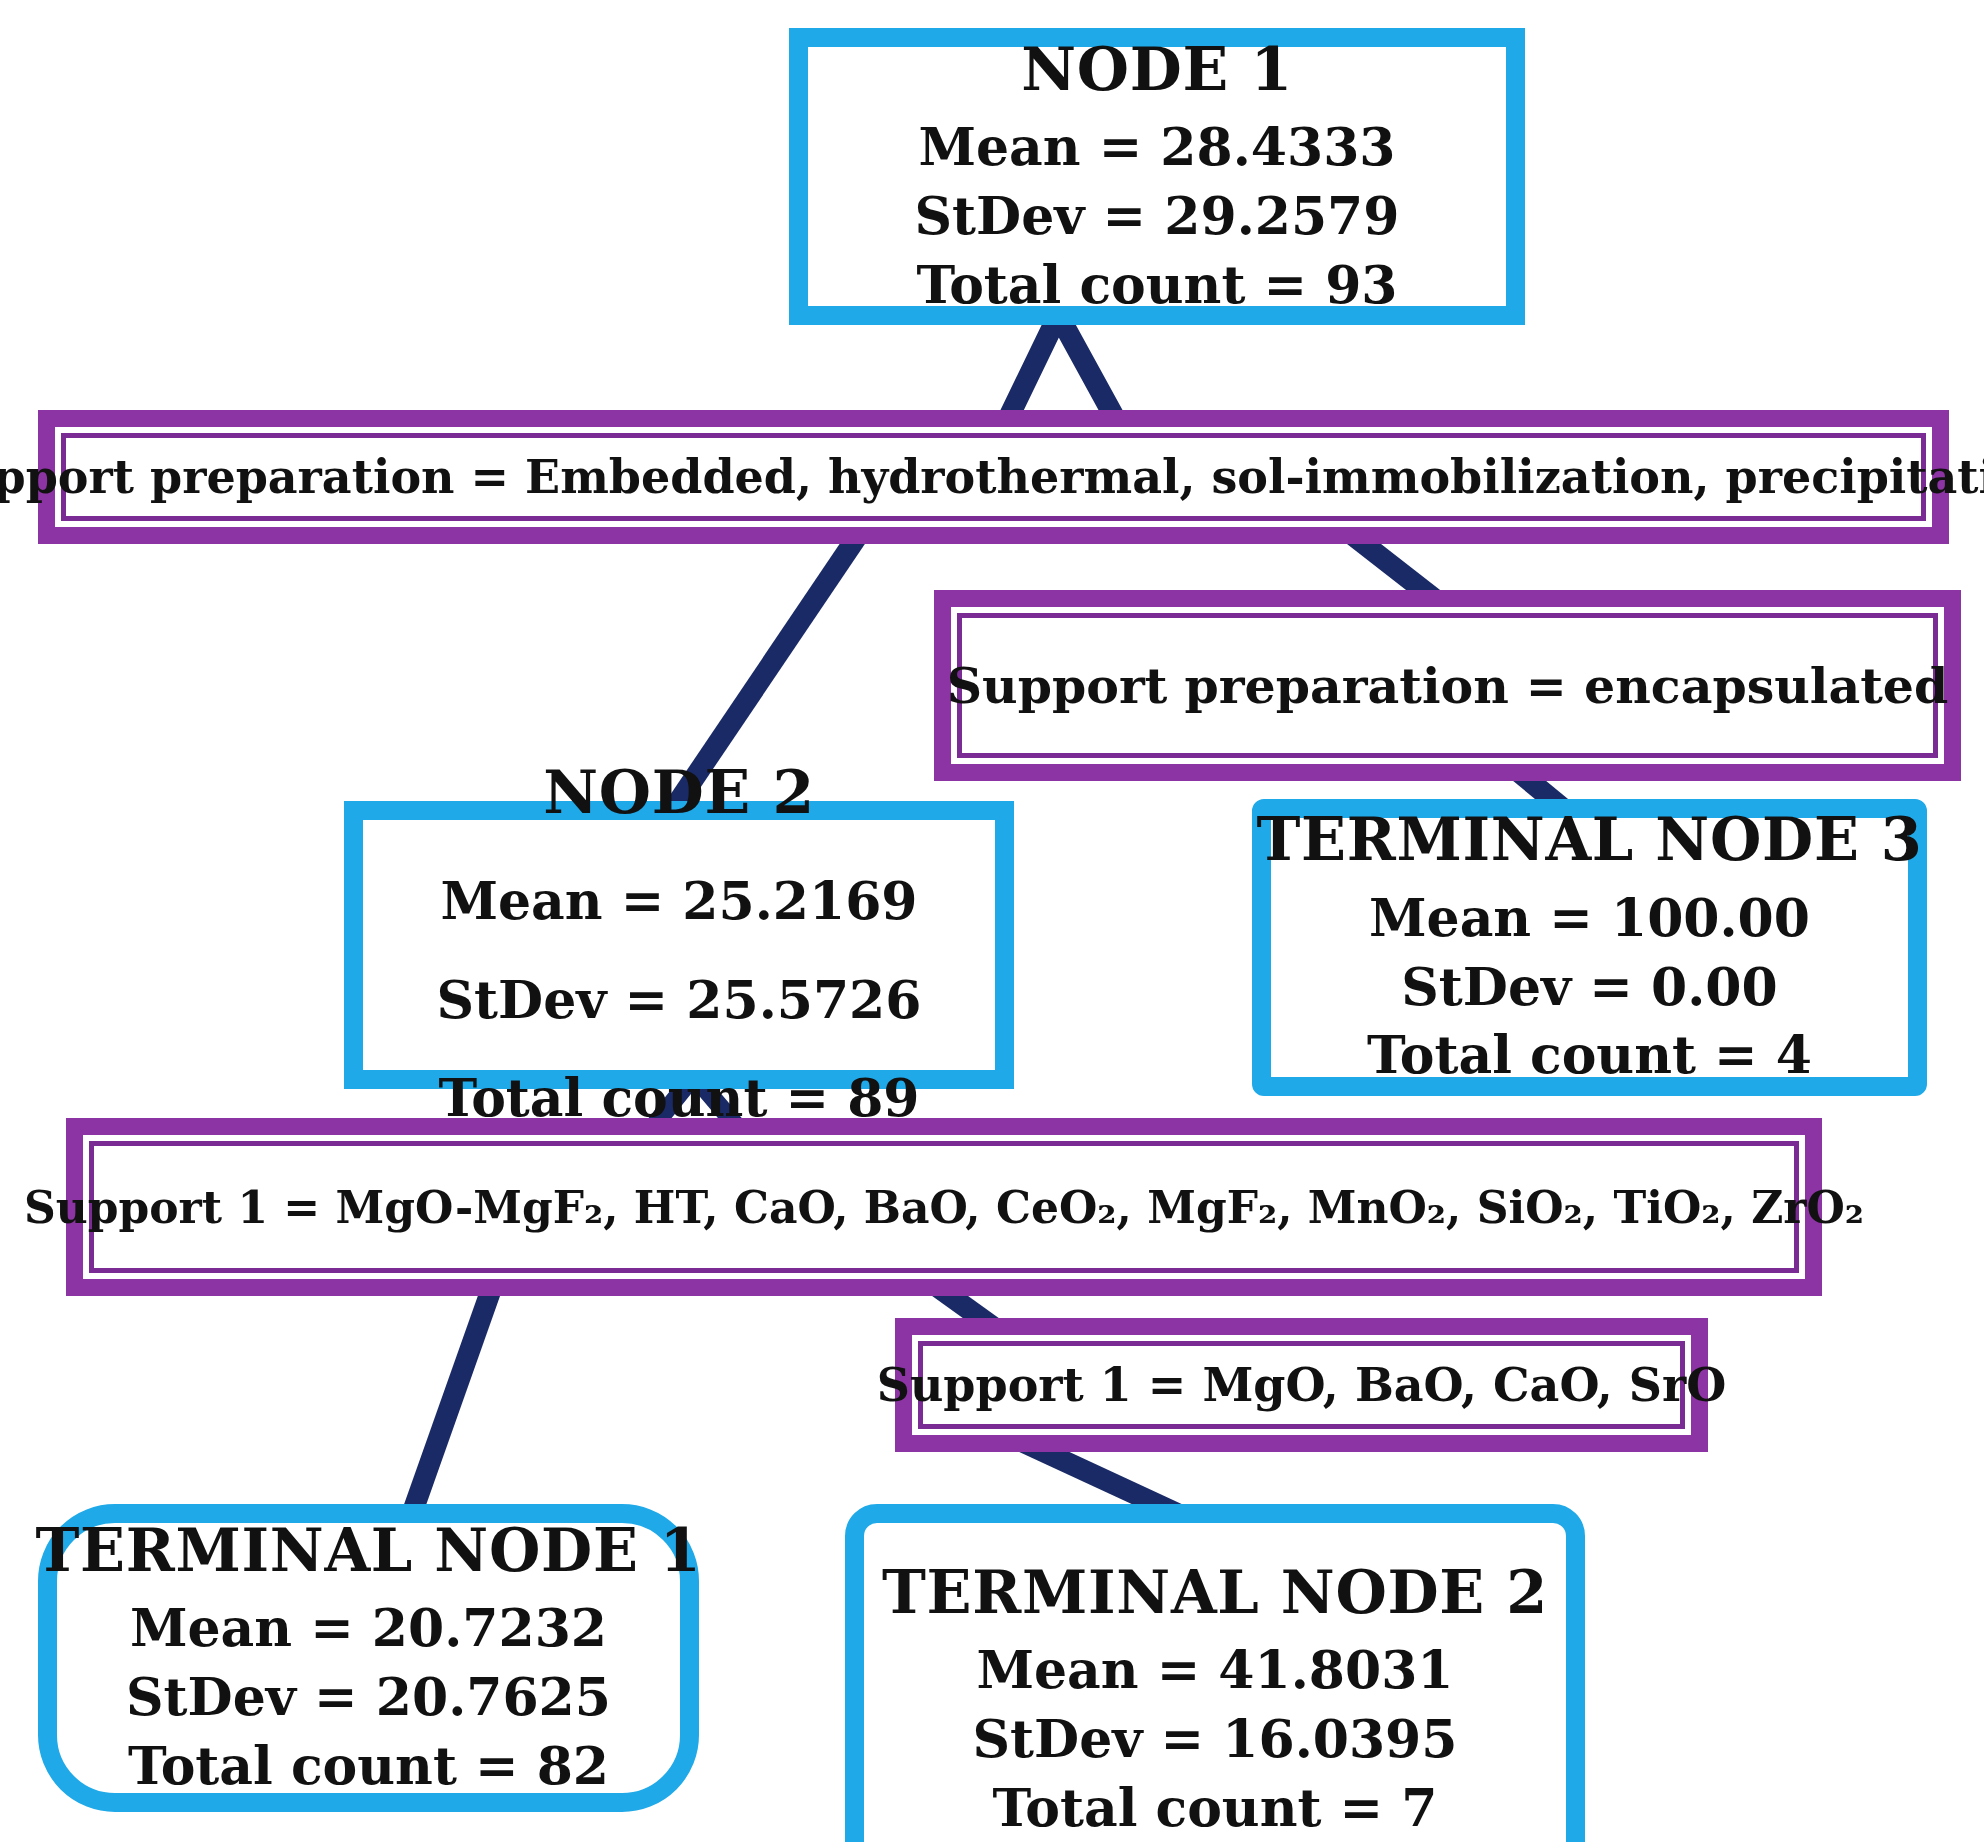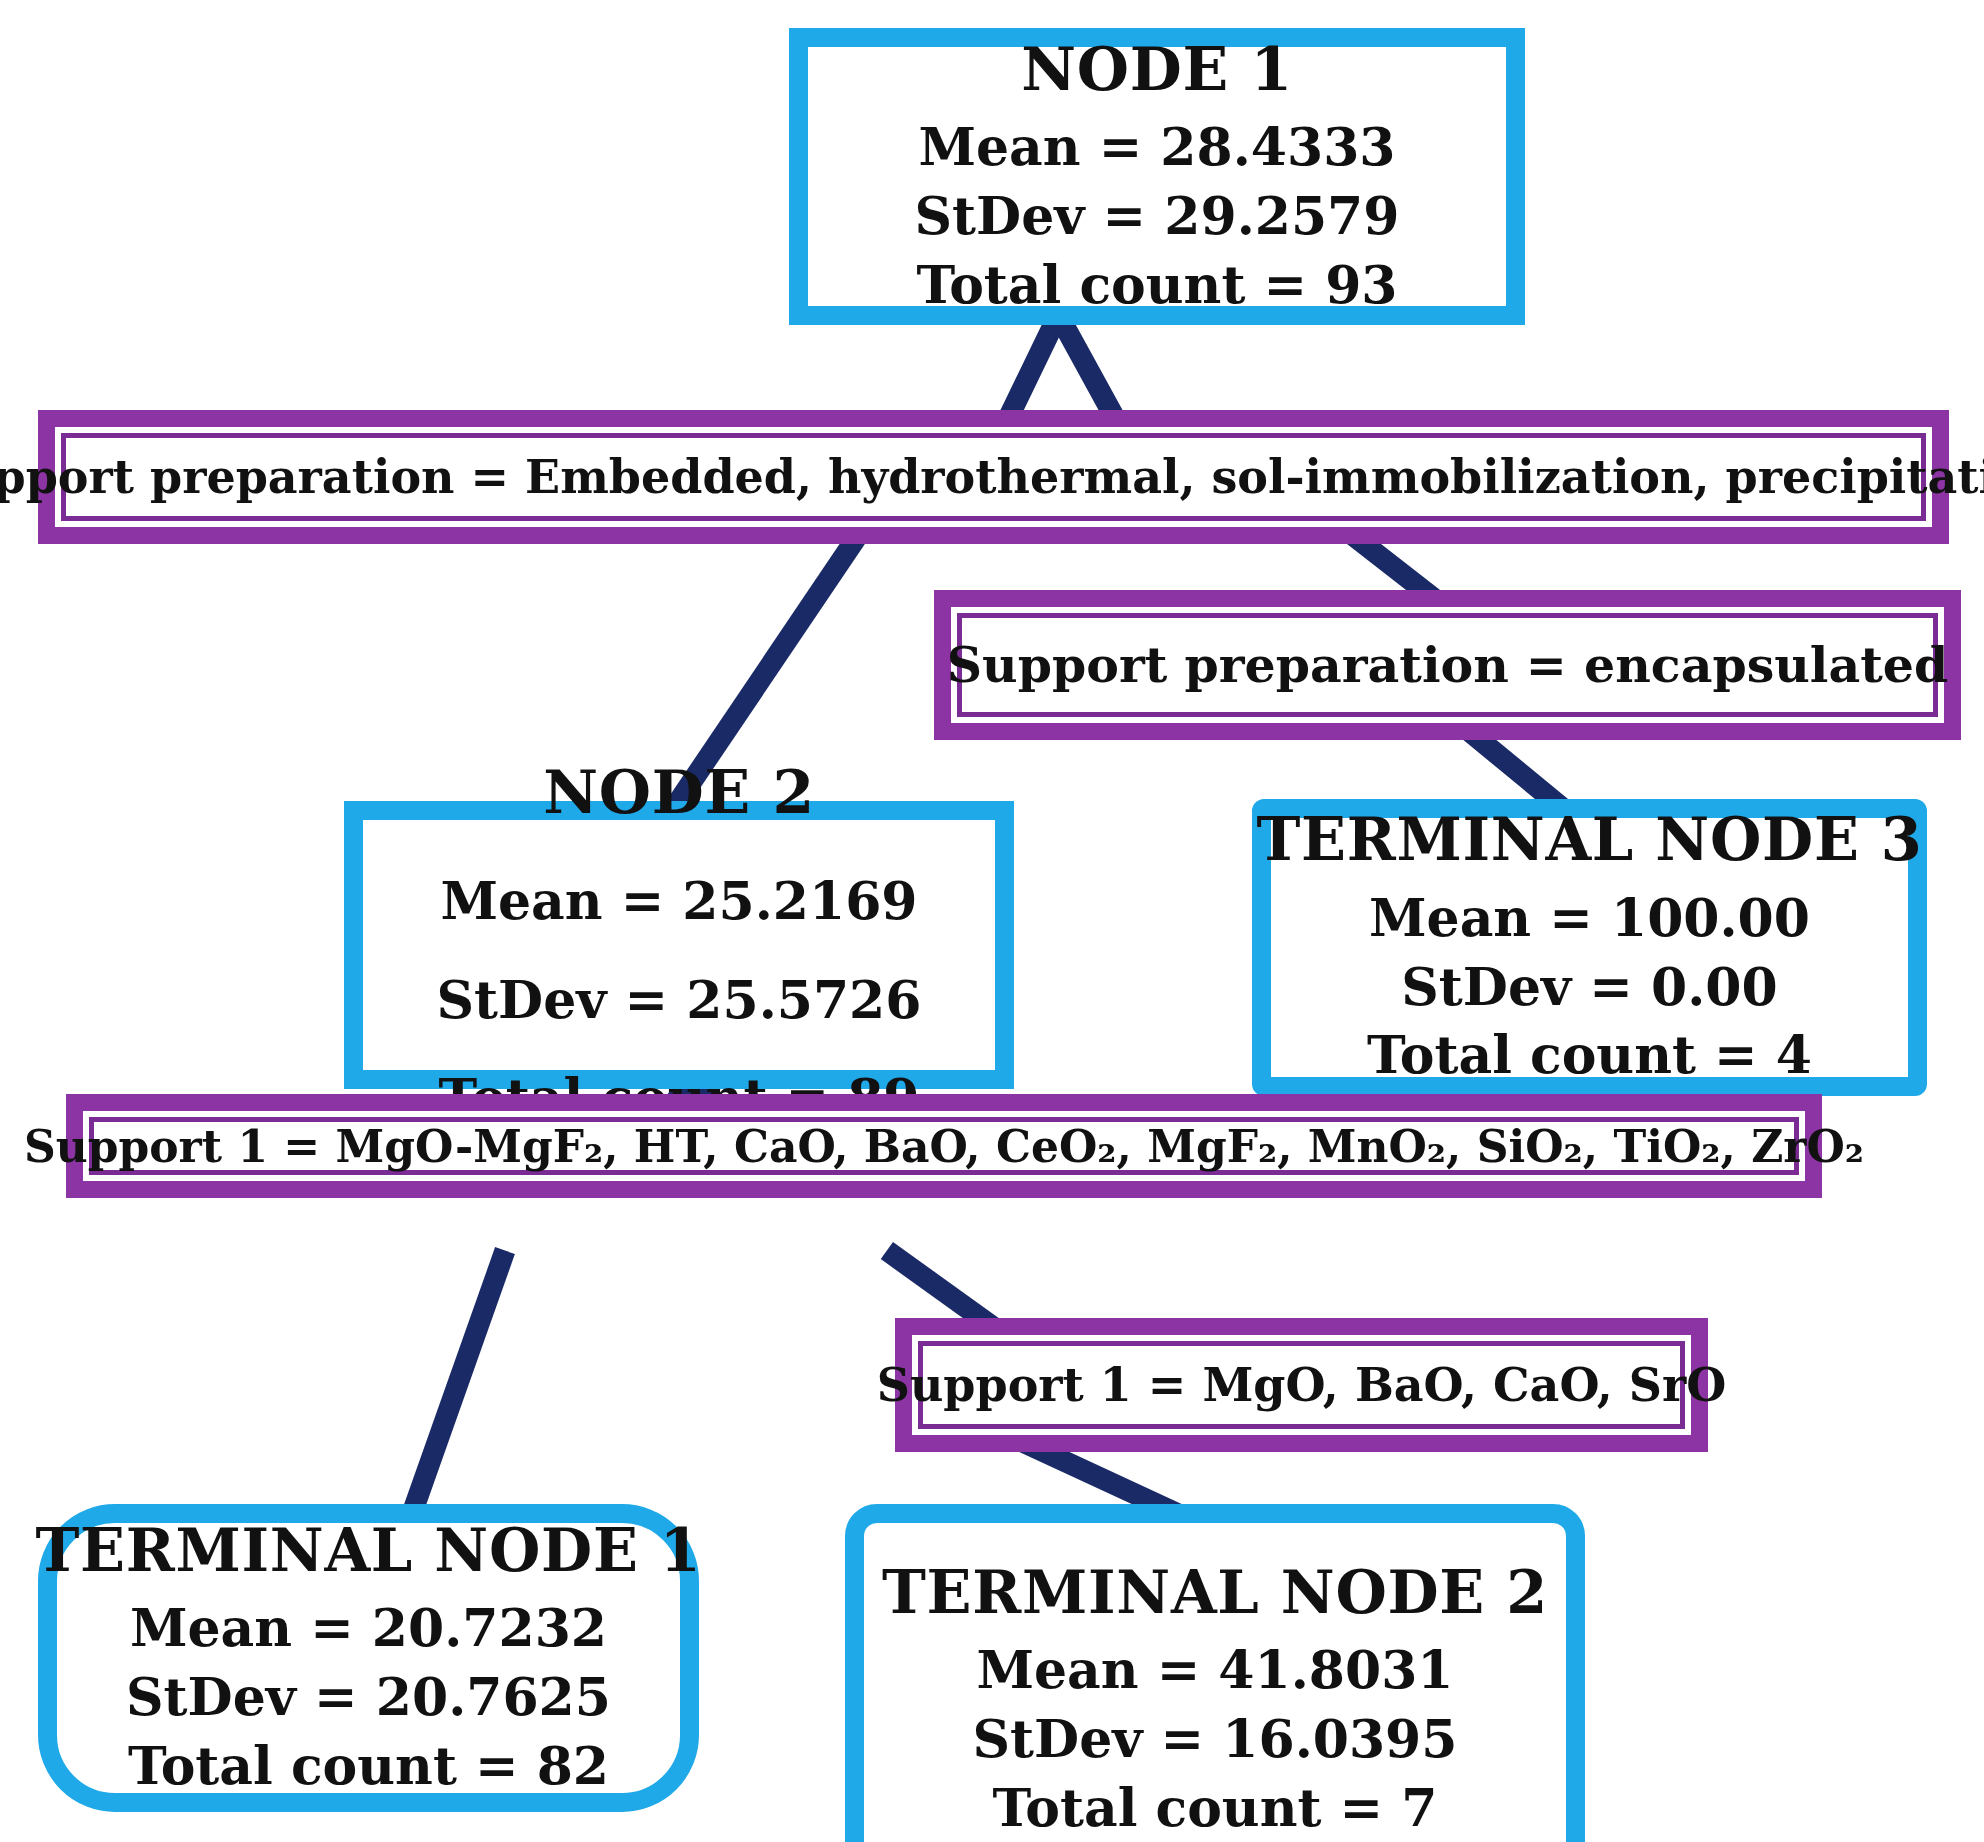--- a/index.html
+++ b/index.html
@@ -113,41 +113,41 @@
     <div class="stat">StDev = 29.2579</div>
     <div class="stat">Total count = 93</div>
   </div>
 
   <div class="cond" style="left:38px; top:410px; width:1911px; height:134px;">
     <div class="cond-inner">
       <div class="label" style="font-size:46px;">Support preparation = Embedded, hydrothermal, sol-immobilization, precipitation</div>
     </div>
   </div>
 
-  <div class="cond" style="left:934px; top:590px; width:1027px; height:150px;">
+  <div class="cond" style="left:934px; top:590px; width:1027px; height:191px;">
     <div class="cond-inner">
       <div class="label" style="font-size:49px;">Support preparation = encapsulated</div>
     </div>
   </div>
 
   <div class="node" style="left:344px; top:801px; width:670px; height:288px;gap:30px;">
     <div class="title">NODE 2</div>
     <div class="stat">Mean = 25.2169</div>
     <div class="stat">StDev = 25.5726</div>
     <div class="stat">Total count = 89</div>
   </div>
 
   <div class="node rounded" style="left:1252px; top:799px; width:675px; height:297px;border-radius:12px;">
     <div class="title" style="font-size:59px;">TERMINAL NODE 3</div>
     <div class="stat">Mean = 100.00</div>
     <div class="stat">StDev = 0.00</div>
     <div class="stat">Total count = 4</div>
   </div>
 
-  <div class="cond" style="left:66px; top:1094px; width:1756px; height:104px;">
+  <div class="cond" style="left:66px; top:1118px; width:1756px; height:178px;">
     <div class="cond-inner">
       <div class="label" style="font-size:44px;">Support 1 = MgO-MgF₂, HT, CaO, BaO, CeO₂, MgF₂, MnO₂, SiO₂, TiO₂, ZrO₂</div>
     </div>
   </div>
 
   <div class="cond" style="left:895px; top:1318px; width:813px; height:134px;">
     <div class="cond-inner">
       <div class="label" style="font-size:46px;">Support 1 = MgO, BaO, CaO, SrO</div>
     </div>
   </div>

